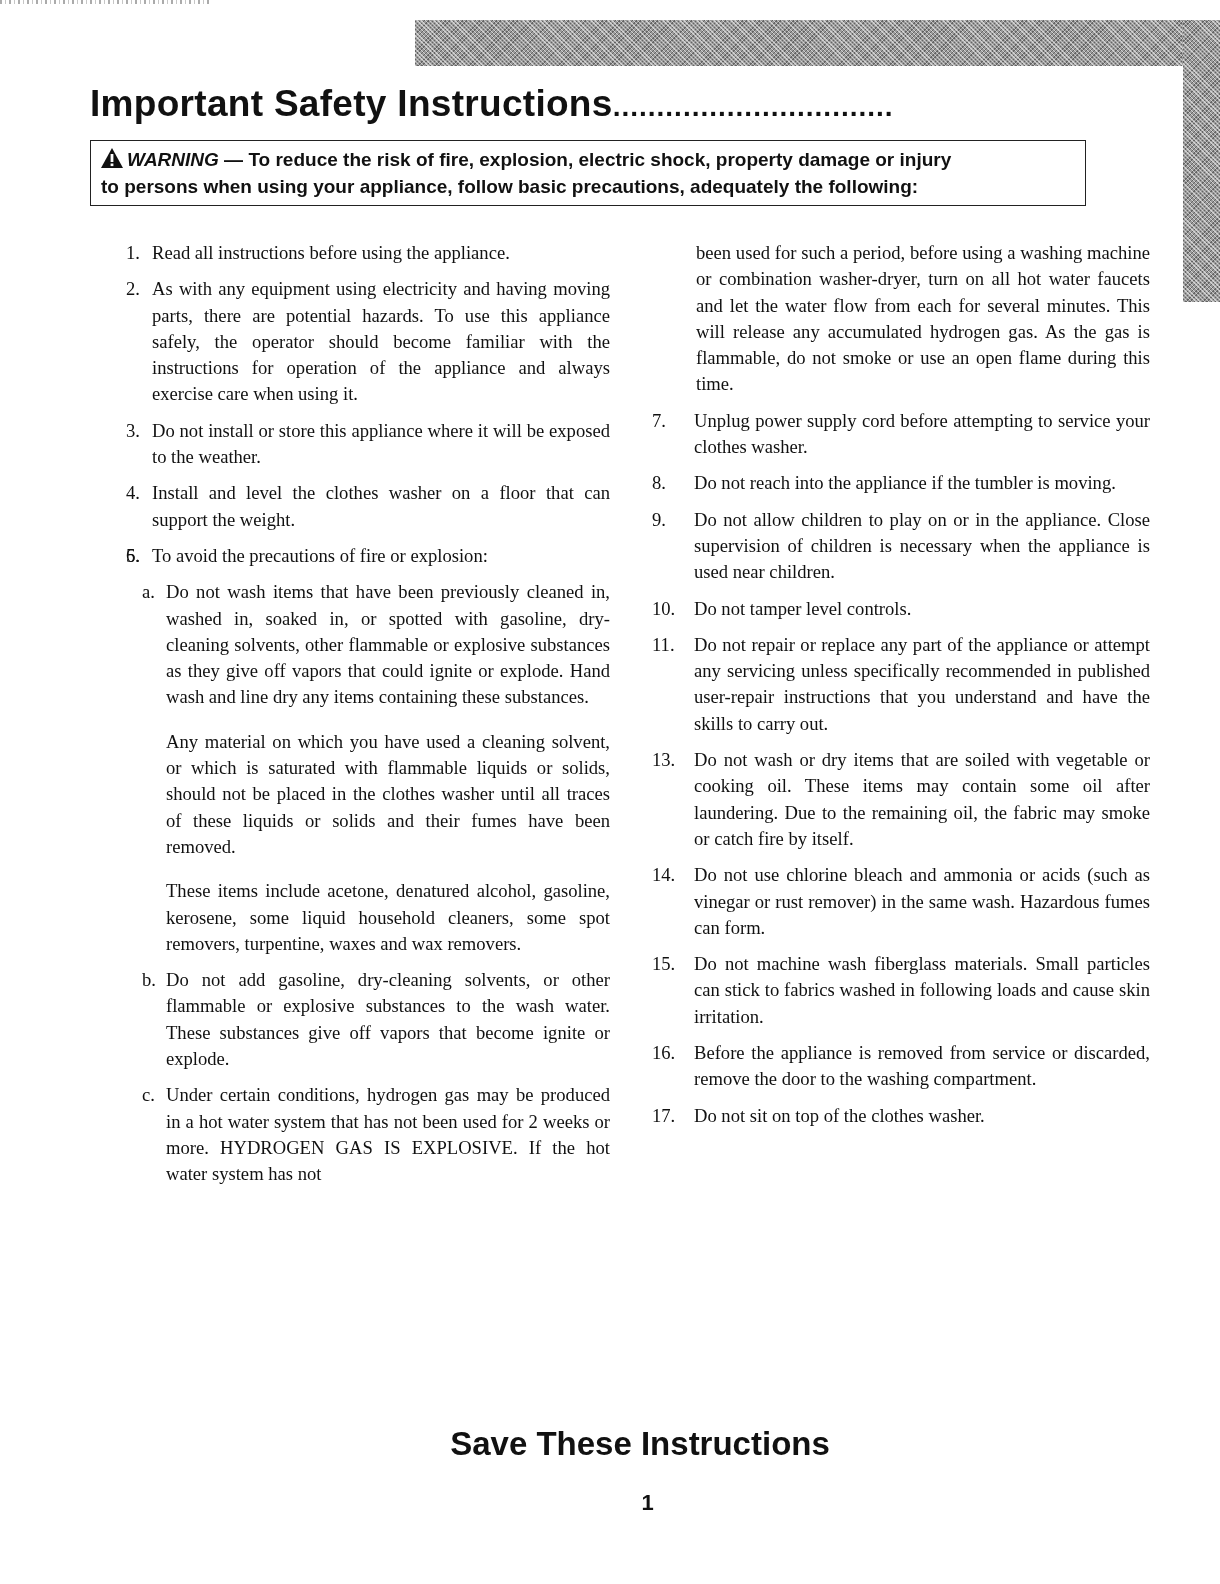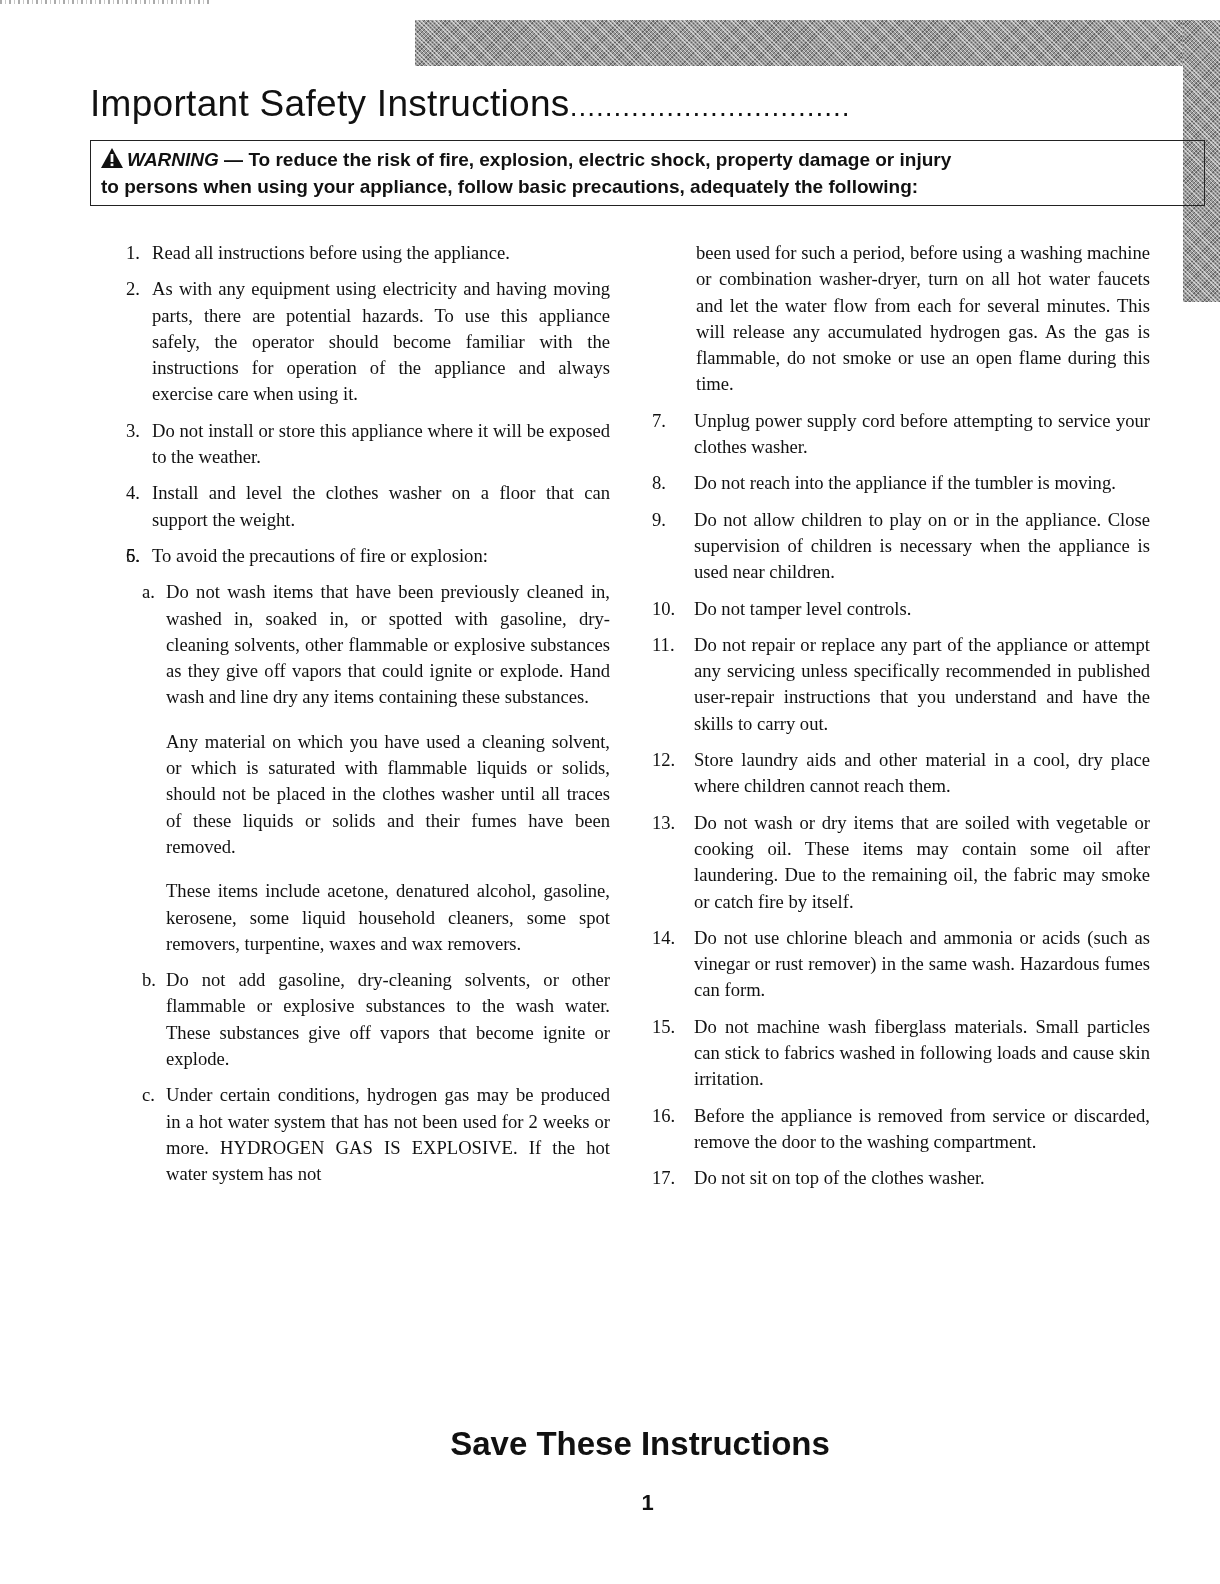--- a/index.html
+++ b/index.html
@@ -15,25 +15,25 @@
       repeating-linear-gradient(-45deg, rgba(0,0,0,.35) 0 1px, transparent 1px 3px);
   }
   .band-right { position: absolute; left: 1183px; top: 20px; width: 37px; height: 282px;
     background-color: #9a9a9a;
     background-image:
       repeating-linear-gradient(45deg, rgba(255,255,255,.55) 0 1px, transparent 1px 3px),
       repeating-linear-gradient(-45deg, rgba(0,0,0,.35) 0 1px, transparent 1px 3px);
   }
 
   .page-title { position: absolute; left: 90px; top: 80px; width: 1090px; margin: 0;
-    font-family: "Liberation Sans", "DejaVu Sans", sans-serif; font-weight: normal; font-size: 37px;
+    font-family: "Liberation Sans", "DejaVu Sans", sans-serif; font-weight: bold; font-size: 37px;
     letter-spacing: .3px; white-space: nowrap; overflow: hidden; line-height: 48px; }
   .page-title .dots { font-size: 28px; letter-spacing: 1px; }
 
-  .warning-box { position: absolute; left: 90px; top: 140px; width: 1115px; height: 66px;
+  .warning-box { position: absolute; left: 90px; top: 140px; width: 996px; height: 66px;
     border: 1.5px solid #222; box-sizing: border-box; padding: 5px 8px 0 10px;
     font-family: "Liberation Sans", "DejaVu Sans", sans-serif; font-weight: bold; font-size: 19px; line-height: 27px; }
   .warning-box .w-line2 { display: block; }
   .warn-icon { display: inline-block; width: 22px; height: 20px; vertical-align: -2px; margin-right: 4px; }
   .warn-label { font-style: italic; }
 
   .col { position: absolute; top: 240px; font-size: 18.6px; line-height: 26.3px; text-align: justify; }
   .col-left { left: 110px; width: 500px; }
   .col-right { left: 652px; width: 498px; }
 
@@ -87,21 +87,20 @@
   <div class="sub"><span class="letter">c.</span><span>Under certain conditions, hydrogen gas may be produced in a hot water system that has not been used for 2 weeks or more. HYDROGEN GAS IS EXPLOSIVE.  If the hot water system has not</span></div>
 </div>
 
 <div class="col col-right">
   <p class="cont" style="margin-left:44px;margin-top:0">been used for such a period, before using a washing machine or combination washer-dryer, turn on all hot water faucets and let the water flow from each for several minutes.  This will release any accumulated hydrogen gas.  As the gas is flammable, do not smoke or use an open flame during this time.</p>
   <div class="r-item"><span class="num">7.</span><span>Unplug power supply cord before attempting to service your clothes washer.</span></div>
   <div class="r-item"><span class="num">8.</span><span>Do not reach into the appliance if the tumbler is moving.</span></div>
   <div class="r-item"><span class="num">9.</span><span>Do not allow children to play on or in the appliance. Close supervision of children is necessary when the appliance is used near children.</span></div>
   <div class="r-item"><span class="num">10.</span><span>Do not tamper level controls.</span></div>
   <div class="r-item"><span class="num">11.</span><span>Do not repair or replace any part of the appliance or attempt any servicing unless specifically recommended in published user-repair instructions that you understand and have the skills to carry out.</span></div>
-  <div class="r-item"><span class="num">12.</span><span>Store laundry aids and other material in a cool, dry place where children cannot reach them.</span></div>
   <div class="r-item"><span class="num">13.</span><span>Do not wash or dry items that are soiled with vegetable or cooking oil. These items may contain some oil after laundering. Due to the remaining oil, the fabric may smoke or catch fire by itself.</span></div>
   <div class="r-item"><span class="num">14.</span><span>Do not use chlorine bleach and ammonia or acids (such as vinegar or rust remover) in the same wash. Hazardous fumes can form.</span></div>
   <div class="r-item"><span class="num">15.</span><span>Do not machine wash fiberglass materials. Small particles can stick to fabrics washed in following loads and cause skin irritation.</span></div>
   <div class="r-item"><span class="num">16.</span><span>Before the appliance is removed from service or discarded, remove the door to the washing compartment.</span></div>
   <div class="r-item"><span class="num">17.</span><span>Do not sit on top of the clothes washer.</span></div>
 </div>
 
 <h2 class="save-heading">Save These Instructions</h2>
 <div class="page-number">1</div>
 

